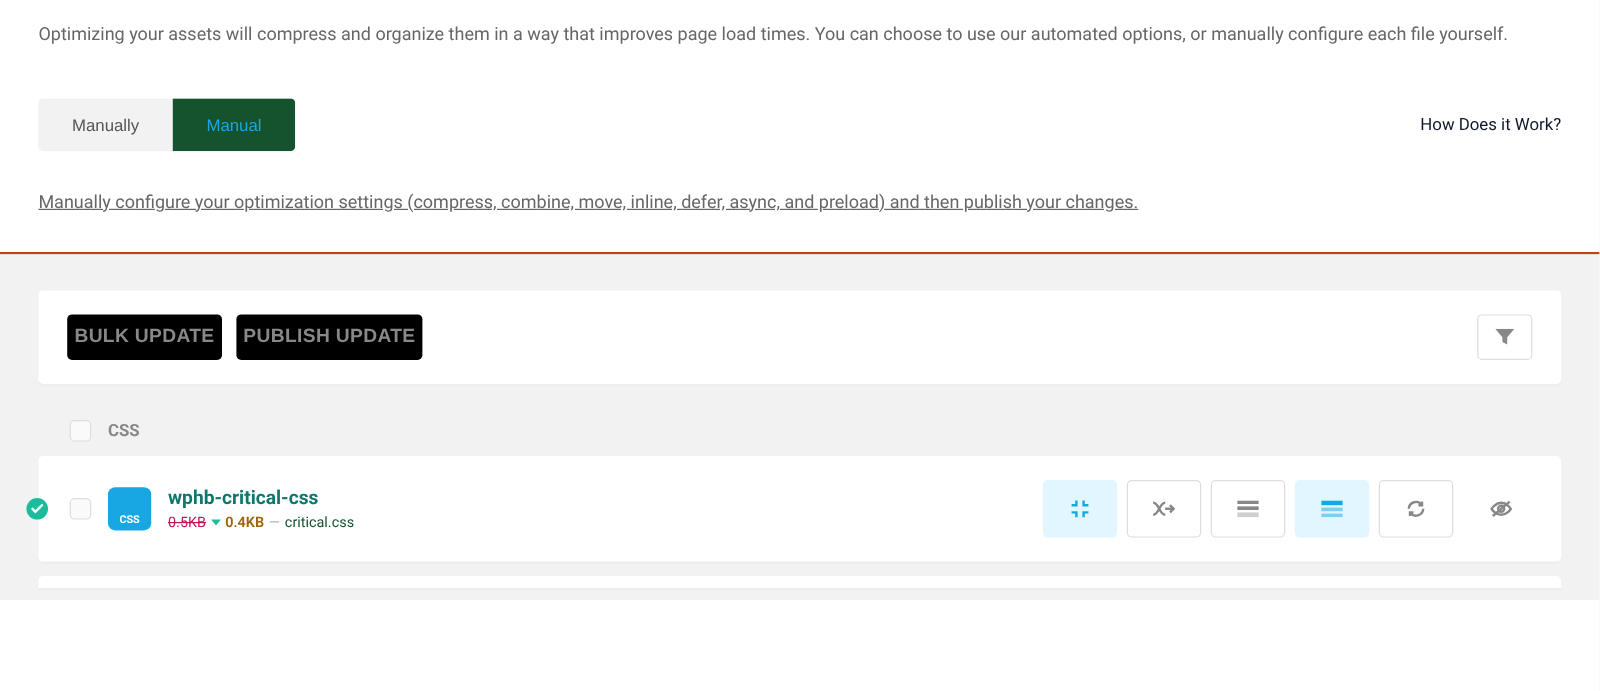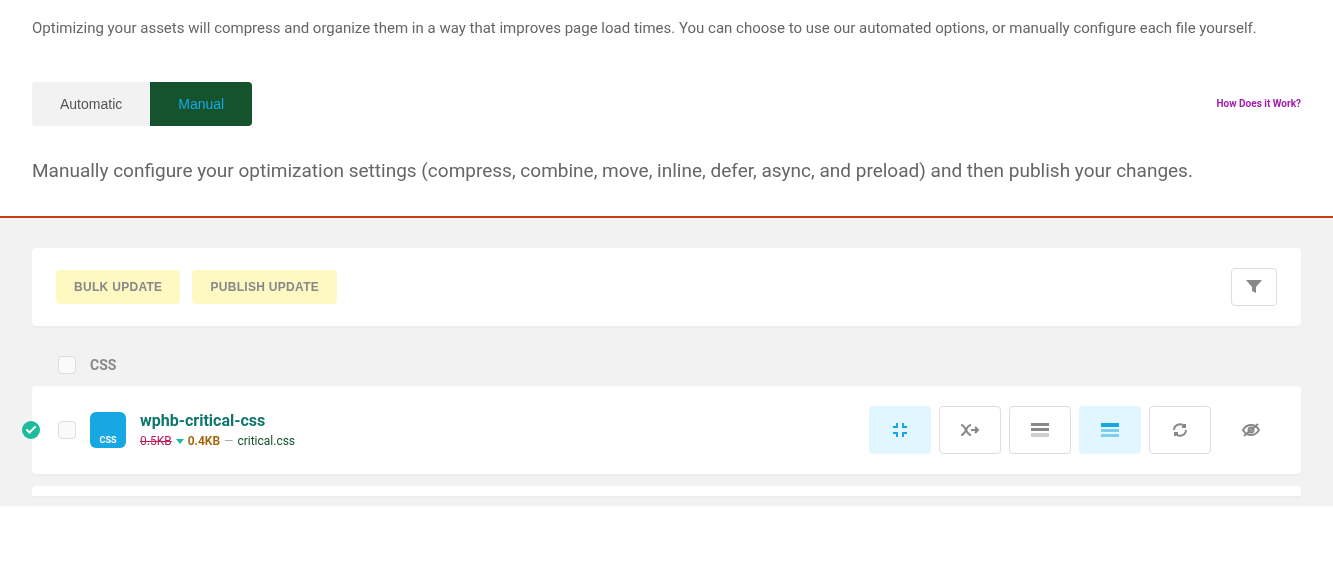--- a/index.html
+++ b/index.html
@@ -40,53 +40,54 @@
     color: #555;
     cursor: pointer;
     background: transparent;
     border: none;
   }
   .tab.active {
     background: #14532d;
     color: #17a8e3;
   }
   .help-link {
-    color: #a21caf;
-    font-weight: 700;
-    font-size: 10px;
+    color: #0f172a;
+    font-weight: 400;
+    font-size: 14px;
     text-decoration: none;
     cursor: pointer;
   }
   .sub-desc {
     color: #666;
-    font-size: 19px;
+    font-size: 15px;
     margin-top: 30px;
     line-height: 1.6;
+    text-decoration: underline;
   }
   .gray-area {
     background: #f2f2f2;
     padding: 30px 32px 10px 32px;
   }
   .panel {
     background: #fff;
     border-radius: 4px;
     box-shadow: 0 2px 0 rgba(0,0,0,0.02);
     padding: 20px 24px;
     display: flex;
     align-items: center;
     justify-content: space-between;
   }
   .btn-group { display: flex; gap: 12px; }
   .btn {
-    background: #fef9c3;
+    background: #000000;
     color: #888;
     border: none;
     border-radius: 4px;
-    padding: 10px 18px;
-    font-size: 12px;
+    padding: 10px 6px;
+    font-size: 16px;
     font-weight: 700;
     letter-spacing: 0.3px;
     cursor: pointer;
   }
   .filter-btn {
     width: 46px;
     height: 38px;
     border: 1px solid #ddd;
     border-radius: 4px;
     background: #fff;
@@ -215,21 +216,21 @@
   }
 </style>
 </head>
 <body>
 
 <div class="top-section">
   <p class="intro">Optimizing your assets will compress and organize them in a way that improves page load times. You can choose to use our automated options, or manually configure each file yourself.</p>
 
   <div class="tab-row">
     <div class="tabs">
-      <button class="tab">Automatic</button>
+      <button class="tab">Manually</button>
       <button class="tab active">Manual</button>
     </div>
     <a class="help-link">How Does it Work?</a>
   </div>
 
   <p class="sub-desc">Manually configure your optimization settings (compress, combine, move, inline, defer, async, and preload) and then publish your changes.</p>
 </div>
 
 <div class="gray-area">
   <div class="panel">

